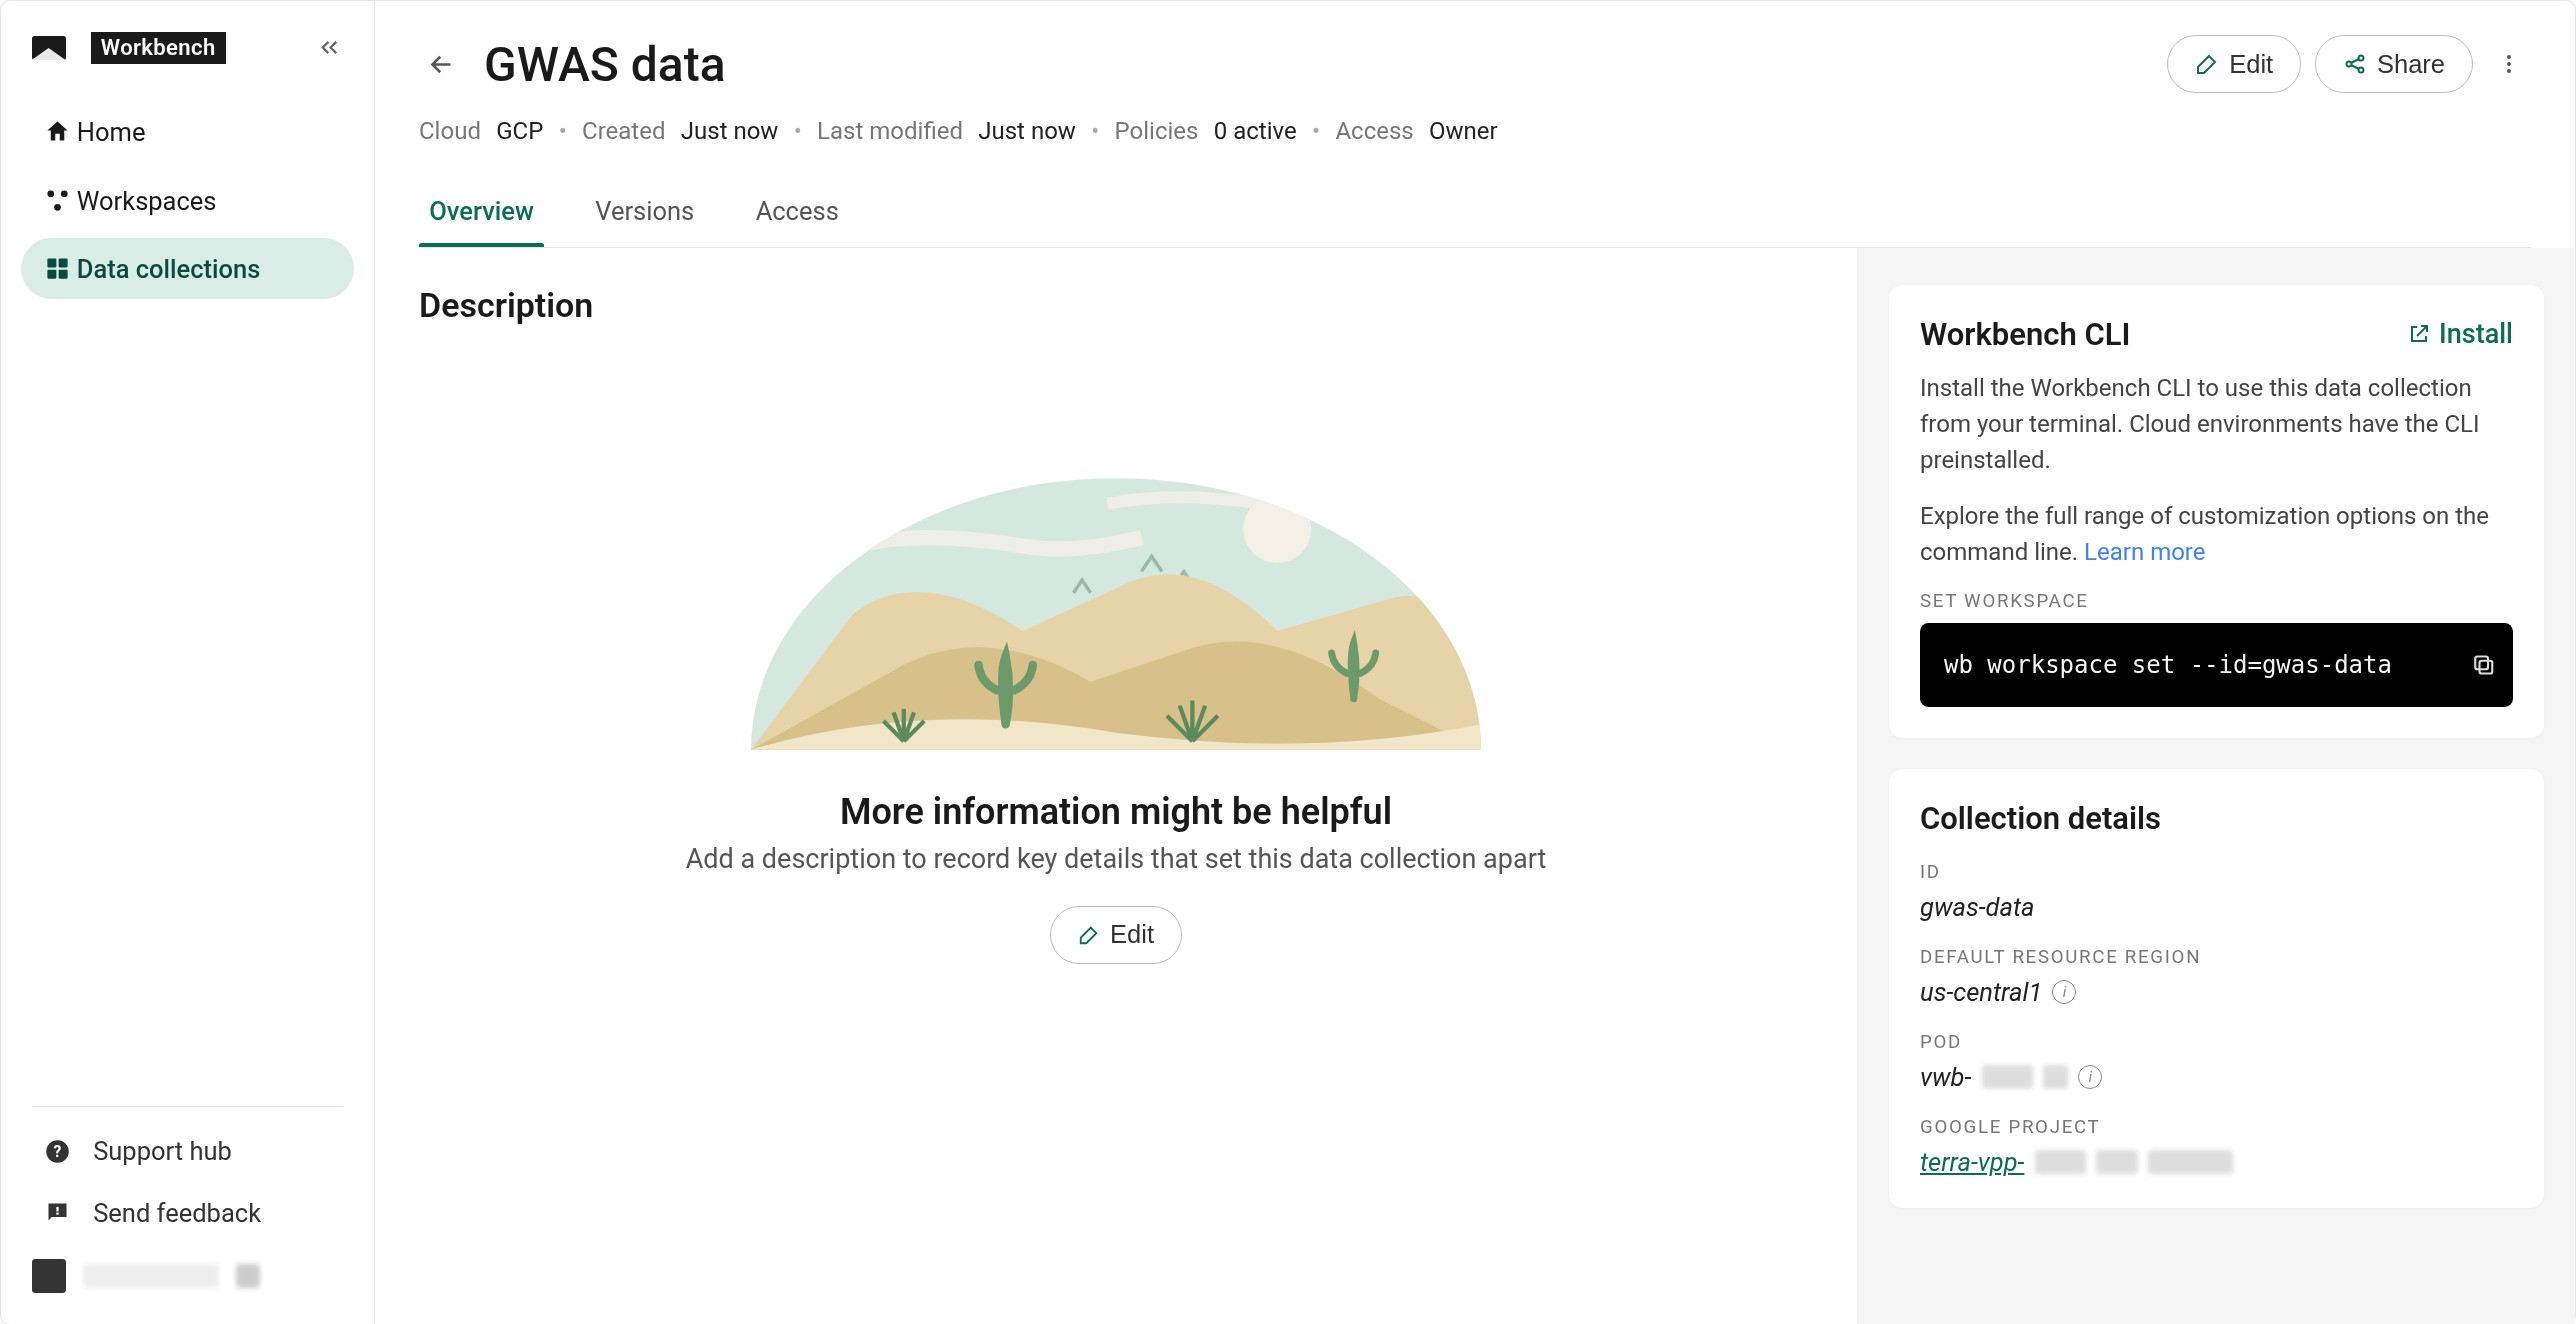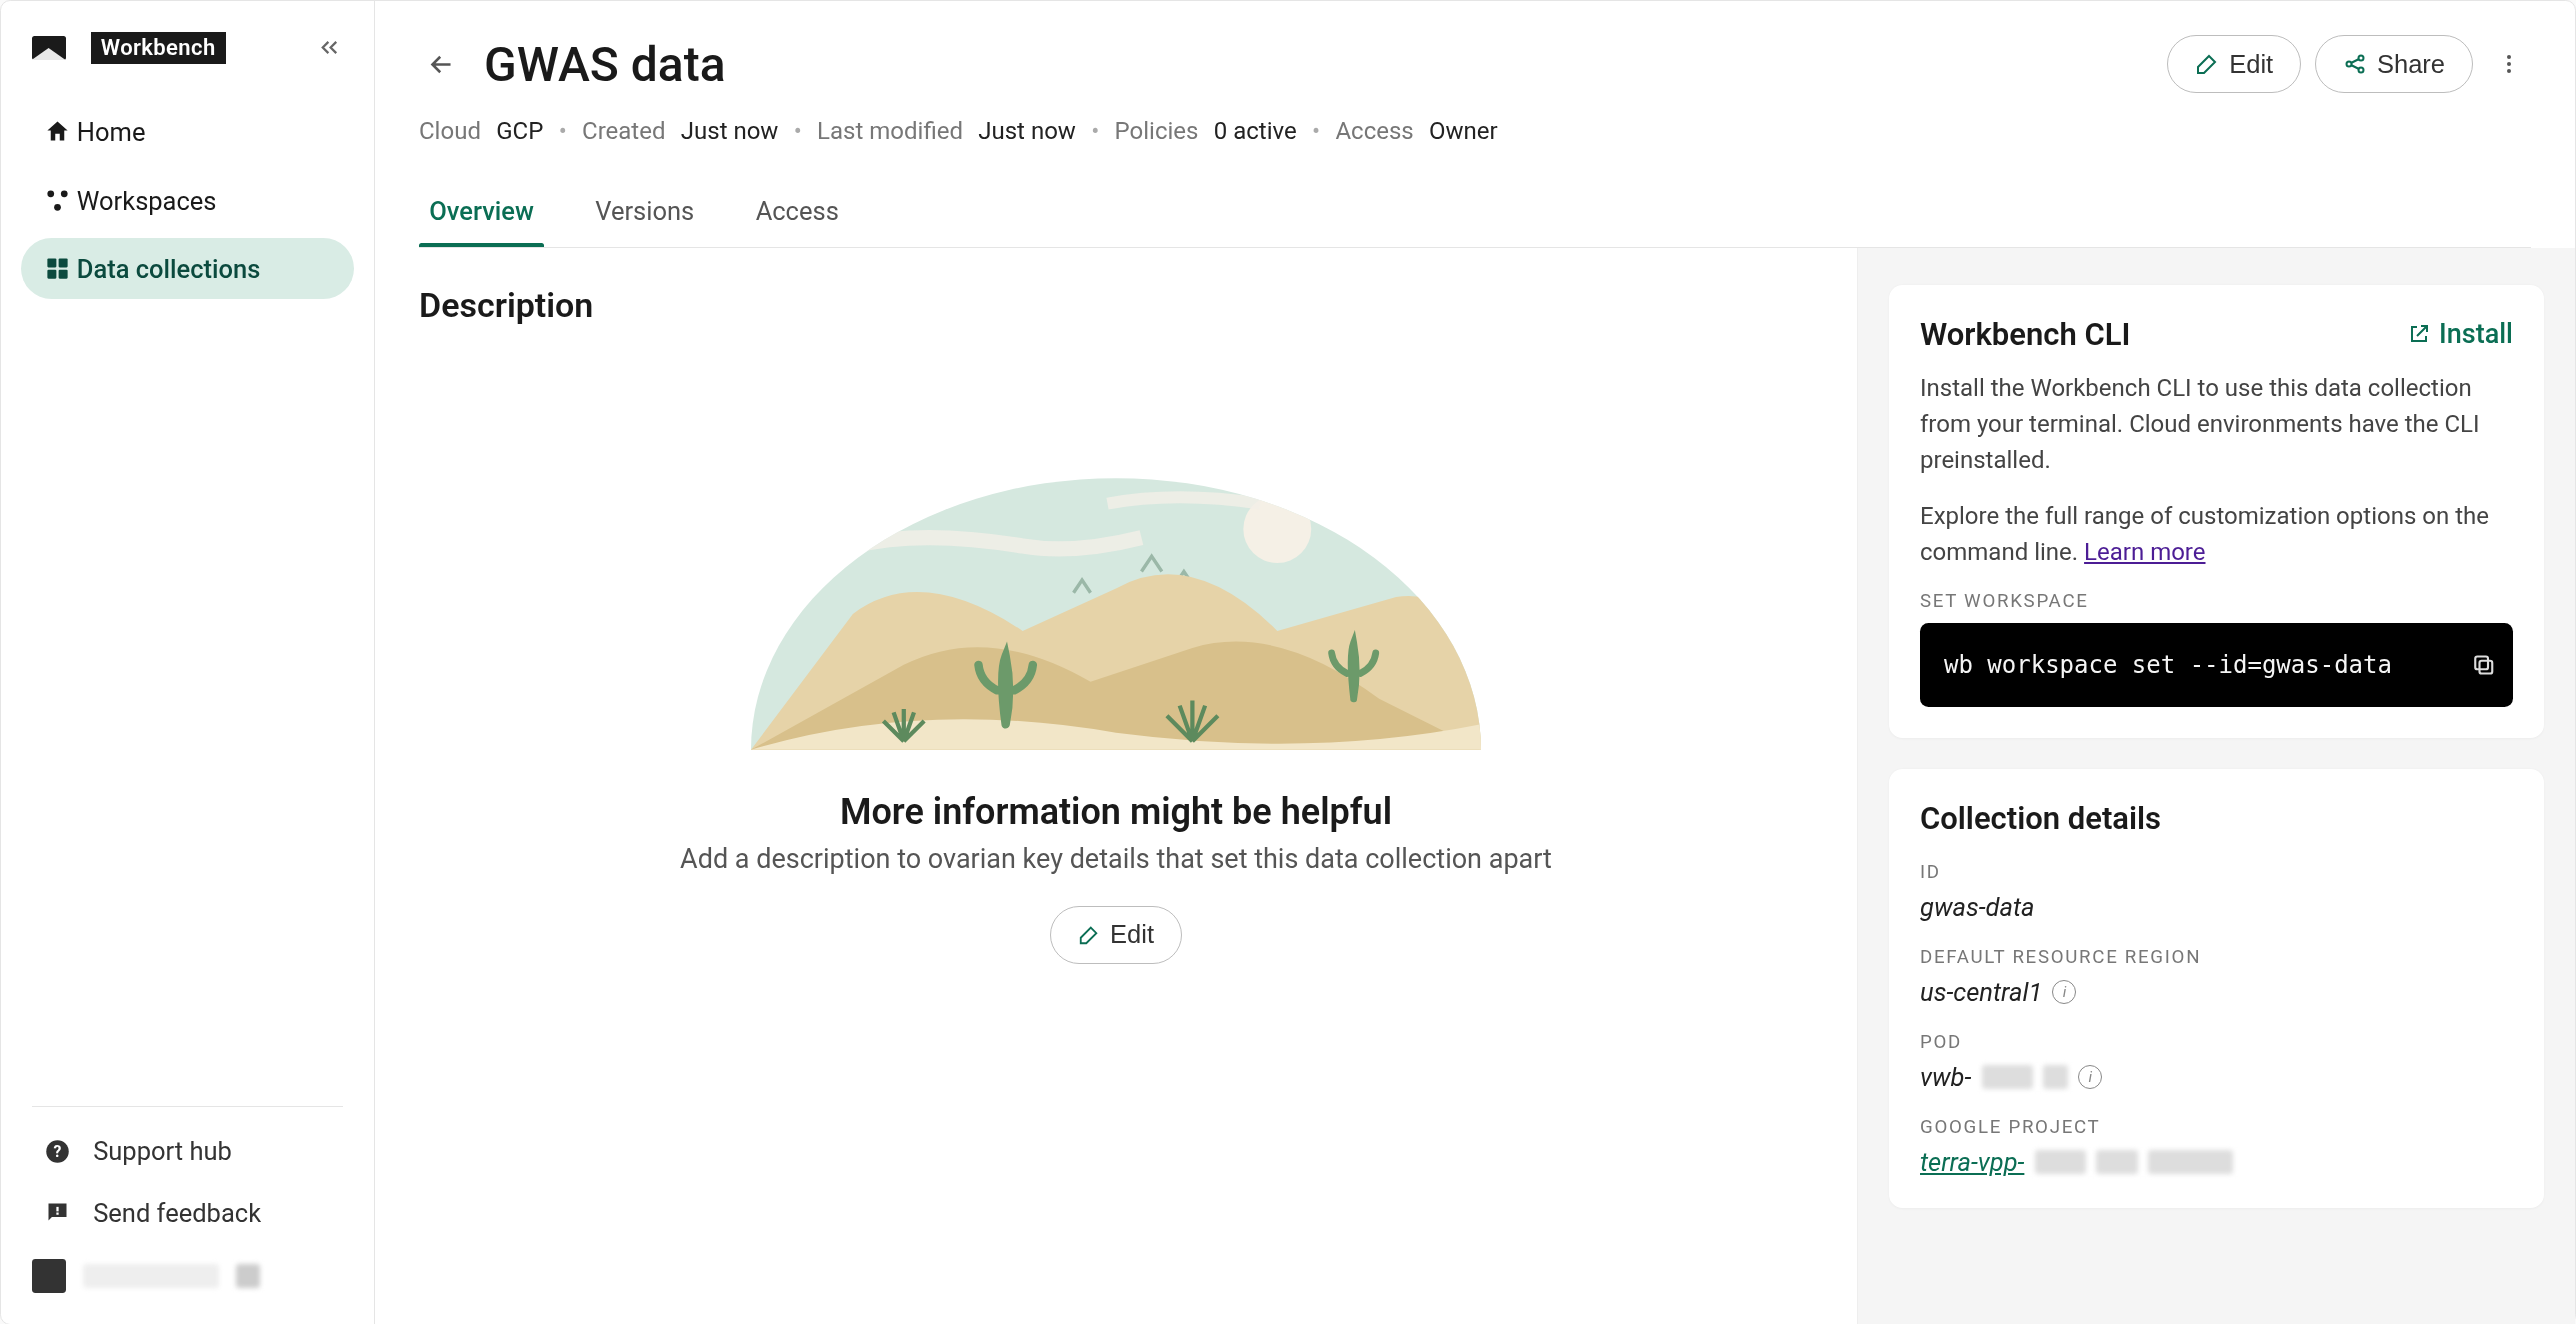--- a/index.html
+++ b/index.html
@@ -72,21 +72,21 @@
 .empty-title { font-size:36px; font-weight:600; margin-top:41px; }
 .empty-sub { font-size:27px; color:#555; margin-top:10.2px; text-align:center; }
 .empty-edit { margin-top:31px; }
 
 .right-rail { width:718px; background:#f5f5f5; padding:37px 31px; overflow:auto; border-left:0.8px solid #eee; }
 .card { background:#fff; border-radius:13.6px; padding:31px; margin-bottom:31px; box-shadow:0 0.8px 2.5px rgba(0,0,0,0.04); }
 .card-h-row { display:flex; align-items:center; margin-bottom:17px; }
 .card-h { font-size:31px; font-weight:600; }
 .install-link { margin-left:auto; color:#0b6e54; font-size:27px; font-weight:500; display:flex; align-items:center; gap:8.5px; cursor:pointer; }
 .card-p { font-size:24px; color:#444; line-height:1.5; margin-bottom:20.4px; }
-.learn-link { color:#4c1d95; text-decoration:underline; cursor:pointer; }
+.learn-link { color:#3b82f6; cursor:pointer; }
 .cmd-label { font-size:18.7px; letter-spacing:1.7px; color:#777; margin-bottom:10.2px; text-transform:uppercase; }
 .cmd-block { background:#000; color:#f5f5f5; border-radius:8.5px; padding:24px 59px 24px 24px; font-family:ui-monospace,Menlo,Consolas,monospace; font-size:24px; position:relative; line-height:1.5; word-break:break-word; }
 .copy-btn { position:absolute; right:17px; top:50%; transform:translateY(-50%); color:#ddd; cursor:pointer; }
 .detail-label { font-size:18.7px; letter-spacing:1.7px; color:#777; text-transform:uppercase; margin-top:24px; }
 .detail-val { font-size:25.5px; color:#222; margin-top:9px; display:flex; align-items:center; gap:10.2px;font-style:italic; }
 .info-icon { width:24px; height:24px; border:1.7px solid #888; border-radius:50%; display:inline-flex; align-items:center; justify-content:center; font-size:15.3px; color:#888; }
 .blur-seg { display:inline-block; height:24px; background:#ddd; filter:blur(2.5px); border-radius:3.4px; }
 .link-val { color:#0b6e54; text-decoration:underline; cursor:pointer; }
 
 svg { display:block; }
@@ -242,21 +242,21 @@
               <path d="M0 420 Q200 360 430 400 Q660 430 860 390 L860 420 Z" fill="#f2e6c8"></path>
               <g fill="#6c9a6a">
                 <path d="M300 390 q-8 -60 0 -80 q8 40 0 80 M290 350 q-20 -10 -22 -30 M310 350 q20 -10 22 -30" stroke="#6c9a6a" stroke-width="10" fill="none" stroke-linecap="round"></path>
                 <path d="M710 360 q-6 -50 0 -66 q6 34 0 66 M702 330 q-16 -8 -18 -24 M718 330 q16 -8 18 -24" stroke="#6c9a6a" stroke-width="8" fill="none" stroke-linecap="round"></path>
                 <path d="M520 410 l-30 -30 M520 410 l30 -30 M520 410 l-15 -42 M520 410 l15 -42 M520 410 l0 -48" stroke="#5d8a5d" stroke-width="5" fill="none"></path>
                 <path d="M180 410 l-24 -24 M180 410 l24 -24 M180 410 l-12 -34 M180 410 l12 -34 M180 410 l0 -38" stroke="#5d8a5d" stroke-width="5" fill="none"></path>
               </g>
             </g>
           </svg>
           <div class="empty-title">More information might be helpful</div>
-          <div class="empty-sub">Add a description to ovarian key details that set this data collection apart</div>
+          <div class="empty-sub">Add a description to record key details that set this data collection apart</div>
           <button class="pill-btn empty-edit">
             <svg width="22" height="22" viewBox="0 0 24 24" fill="none" stroke="#0b6e54" stroke-width="2">
                 <path d="M14 4l6 6L9 21H3v-6z"></path>
               </svg>
             <span>Edit</span>
           </button>
         </div>
       </div>
 
       <aside class="right-rail">

